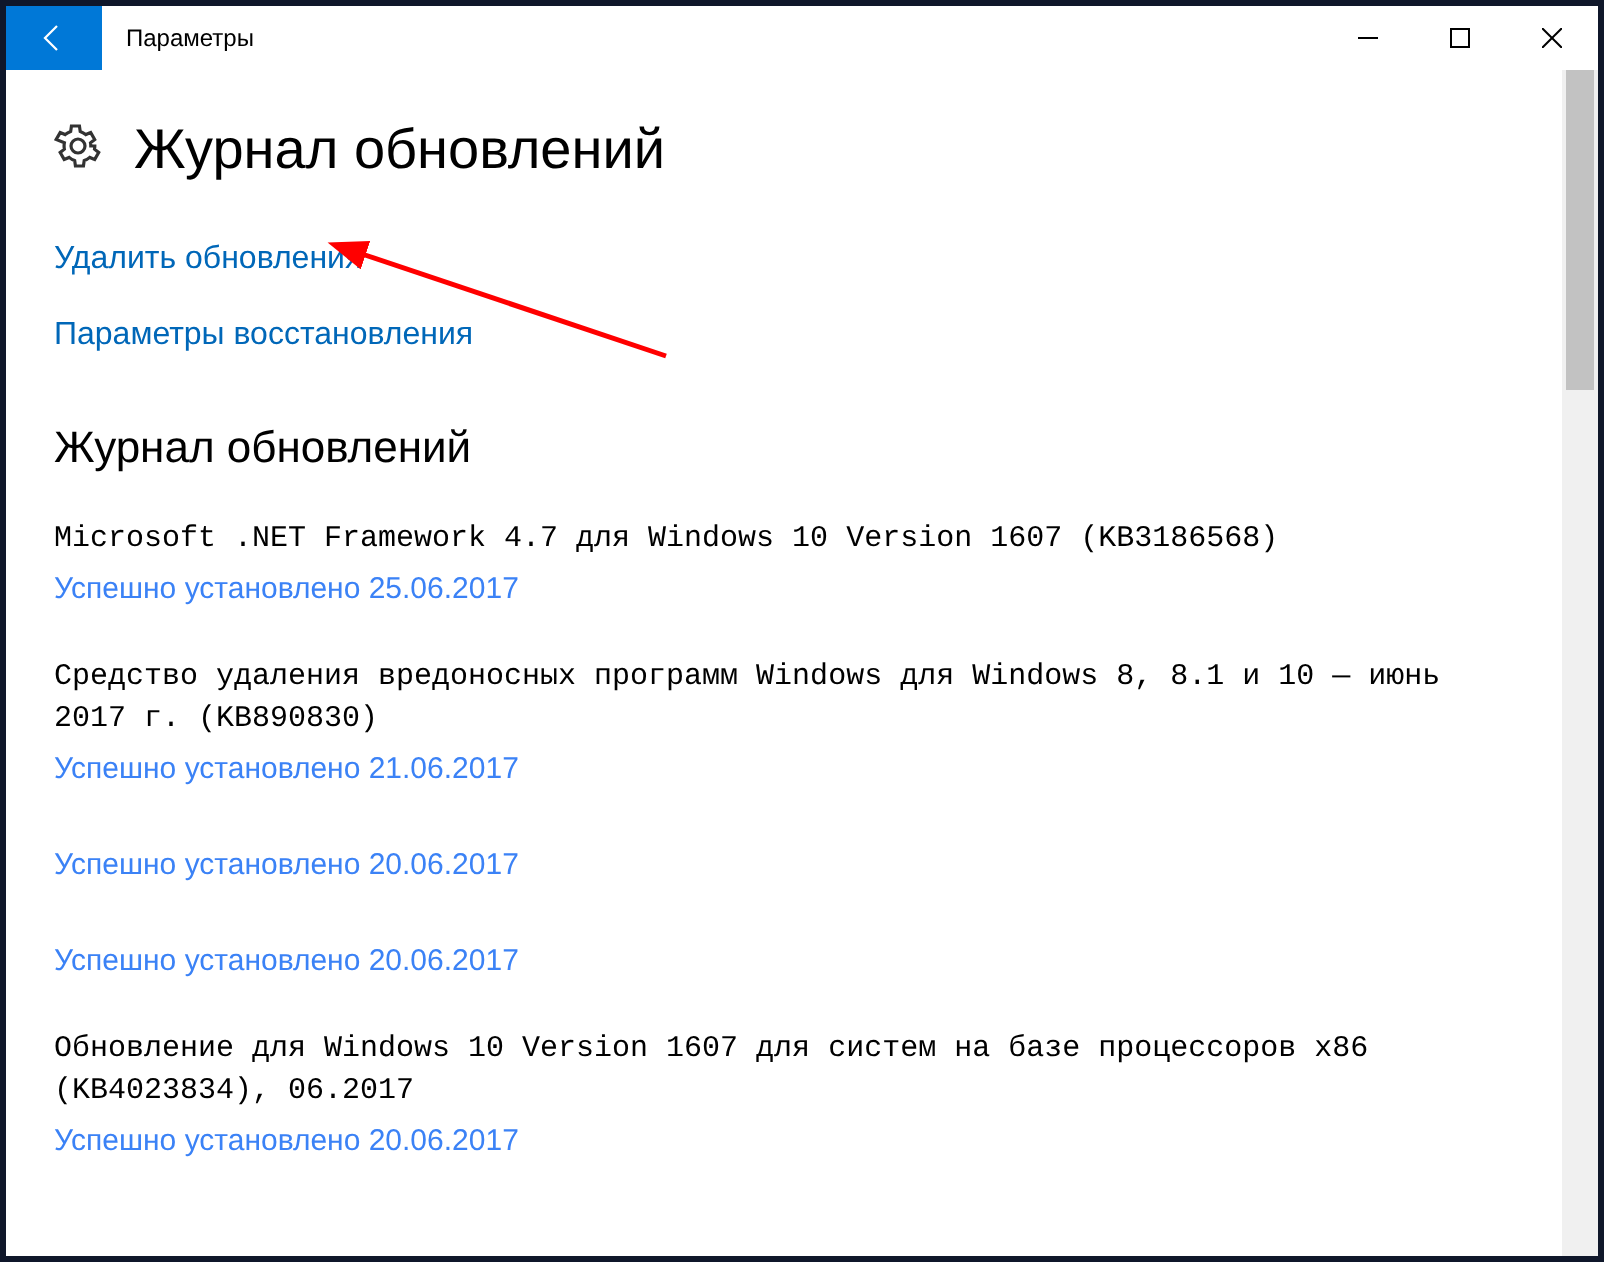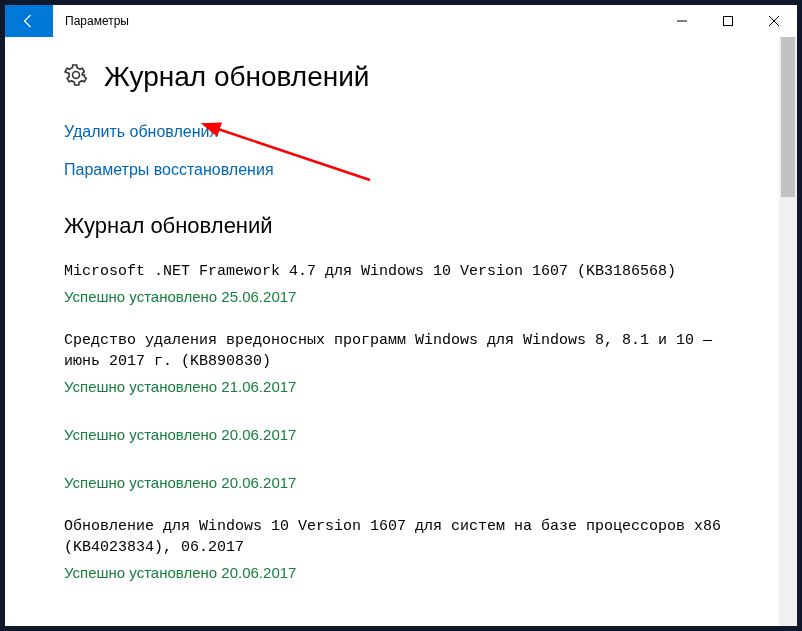--- a/index.html
+++ b/index.html
@@ -1,37 +1,37 @@
 <!DOCTYPE html>
 <html><head>
 <meta charset="utf-8">
 <style>
   * { box-sizing: border-box; margin: 0; padding: 0; }
   html, body { width: 802px; height: 631px; font-family: "Segoe UI", Arial, sans-serif; background: #fff; overflow: hidden; }
-  .window { width: 802px; height: 631px; border: 5px solid #0f172a; position: relative; background: #fff; }
+  .window { width: 802px; height: 631px; border: 3px solid #0f172a; position: relative; background: #fff; }
   .titlebar { height: 32px; display: flex; align-items: stretch; border-bottom: 0; }
   .back-btn { width: 48px; background: #0078d7; display: flex; align-items: center; justify-content: center; color: #fff; cursor: pointer; }
   .back-btn svg { width: 18px; height: 18px; }
   .title-text { flex: 0 0 auto; padding: 0 12px; display: flex; align-items: center; font-size: 12px; color: #000; }
   .title-spacer { flex: 1; }
   .win-controls { display: flex; }
   .win-btn { width: 46px; display: flex; align-items: center; justify-content: center; cursor: pointer; }
   .win-btn svg { width: 10px; height: 10px; }
   .content-wrap { position: absolute; top: 32px; left: 0; right: 0; bottom: 0; display: flex; }
-  .content { flex: 1; padding: 12px 24px 0 24px; overflow: hidden; position: relative; margin-left: 35px; }
+  .content { flex: 1; padding: 12px 24px 0 24px; overflow: hidden; position: relative; }
   .scrollbar-track { width: 18px; background: #f0f0f0; position: relative; }
   .scrollbar-thumb { position: absolute; left: 2px; right: 2px; top: 0; height: 160px; background: #c2c2c2; }
   .page-header { display: flex; align-items: center; gap: 16px; margin: 12px 0 30px 0; }
   .gear-icon svg { width: 24px; height: 24px; }
   .page-title { font-size: 28px; font-weight: 400; color: #000; }
   .link { color: #0067b8; font-size: 16px; display: inline-block; margin-bottom: 20px; cursor: pointer; position: relative; }
   .section-heading { font-size: 22px; font-weight: 400; margin: 14px 0 22px 0; color: #000; }
   .update-item { margin-bottom: 24px; }
   .update-title { font-size: 15px; color: #000; line-height: 1.4; font-family: Liberation Mono, monospace; }
-  .update-status { color: #15803d; font-size: 15px; margin-top: 6px; cursor: pointer; display: inline-block; }
+  .update-status { color: #3b82f6; font-size: 15px; margin-top: 6px; cursor: pointer; display: inline-block; }
   .arrow-annot { position: absolute; pointer-events: none; }
   .arrow-annot svg { overflow: visible; }
 </style>
 </head>
 <body>
 
 <div class="window">
 
   <div class="titlebar">
     <div class="back-btn">

